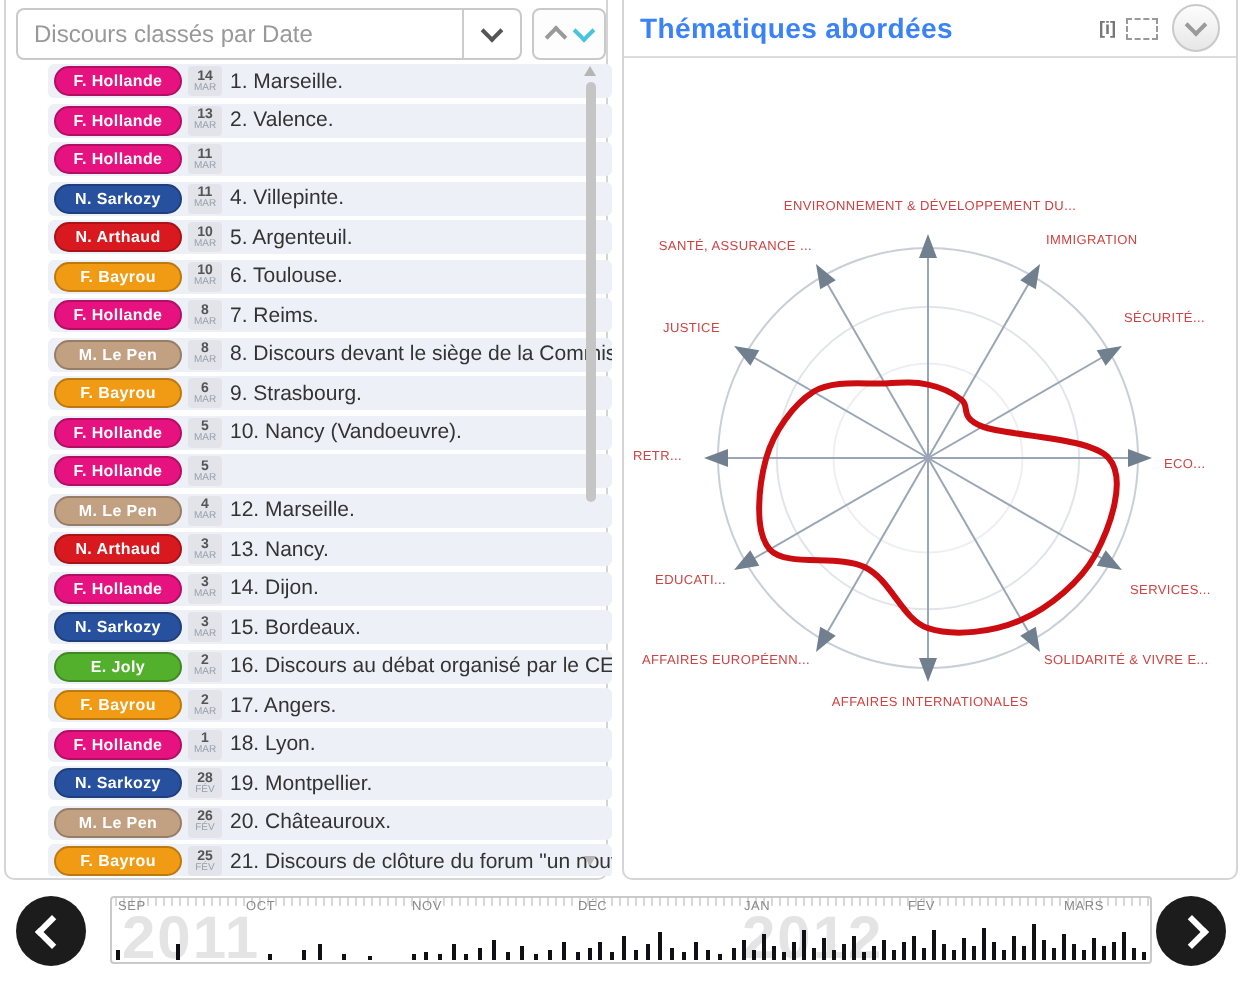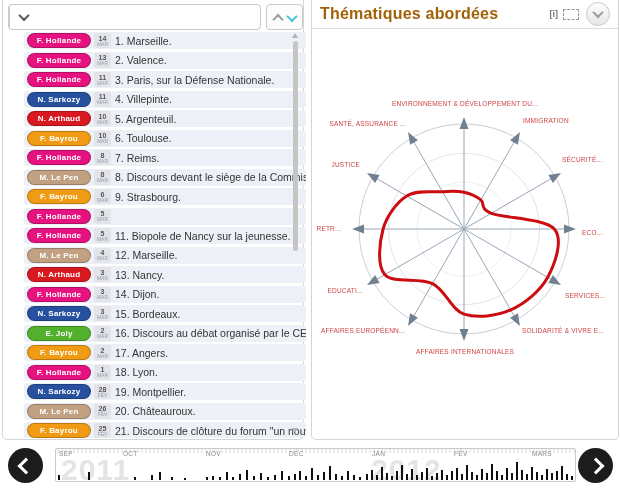--- a/index.html
+++ b/index.html
@@ -48,21 +48,21 @@
 
   
   #scrollbar{position:absolute;right:4px;top:33px;width:7px;height:400px;}
   .sb-arr{position:absolute;left:0;width:0;height:0;border-left:3.5px solid transparent;border-right:3.5px solid transparent;}
   .sb-arr.up{top:0;border-bottom:5px solid #b5b5b5;}
   .sb-arr.dn{bottom:0;border-top:5px solid #b5b5b5;}
   #sb-thumb{position:absolute;left:1px;top:8px;width:5px;height:210px;background:#c5c5c5;border-radius:3px;}
 
   
   .panel-header{height:28px;border-bottom:1px solid #ddd;display:flex;align-items:center;padding:0 8px;}
-  #panel-title{flex:1;font-size:16px;font-weight:bold;color:#a16207;letter-spacing:.2px;}
+  #panel-title{flex:1;font-size:14px;font-weight:bold;color:#3b82f6;letter-spacing:.2px;}
   #info-icon{font-size:9px;color:#777;margin-right:5px;font-weight:bold;cursor:pointer;}
   #rect-icon{width:14px;height:9px;border:1px dashed #999;margin-right:7px;cursor:pointer;}
   #collapse-btn{width:22px;height:22px;border-radius:50%;border:1px solid #c9c9c9;
                 background:linear-gradient(#fdfdfd,#e7e7e7);display:flex;align-items:center;
                 justify-content:center;cursor:pointer;}
 
   
   #radar-svg{position:absolute;left:0;top:0;width:306px;height:438px;}
   .axl{position:absolute;font-size:6.5px;color:#cd4343;white-space:nowrap;letter-spacing:.2px;}
   .axl0{left:0;right:0;top:100px;text-align:center;}
@@ -94,20 +94,21 @@
   #selection span{font-size:13px;font-weight:bold;color:#fff;letter-spacing:.5px;
                   text-shadow:0 1px 2px rgba(0,0,0,.3);}
 </style>
 </head>
 <body>
 
 <div id="app">
 
   <div id="left-panel" class="panel">
     <div id="sort-select">
+      <span class="lbl">Discours classés par Date</span>
       <span class="sel-chev">
           <i class="chv down c-dark"></i>
         </span>
     </div>
     <div id="updown">
       <span><i class="chv up c-gray"></i></span>
       <span><i class="chv down c-cyan"></i></span>
     </div>
     <div id="speech-list">
         <div class="row">
@@ -125,21 +126,20 @@
             <span class="m">MAR</span>
           </span>
           <span class="stitle">2. Valence.</span>
         </div>
         <div class="row">
           <span class="badge" style="background: rgb(229, 18, 127);">F. Hollande</span>
           <span class="date">
             <span class="d">11</span>
             <span class="m">MAR</span>
           </span>
-          <span class="stitle">3. Paris, sur la Défense Nationale.</span>
         </div>
         <div class="row">
           <span class="badge" style="background: rgb(39, 81, 159);">N. Sarkozy</span>
           <span class="date">
             <span class="d">11</span>
             <span class="m">MAR</span>
           </span>
           <span class="stitle">4. Villepinte.</span>
         </div>
         <div class="row">
@@ -181,28 +181,28 @@
             <span class="m">MAR</span>
           </span>
           <span class="stitle">9. Strasbourg.</span>
         </div>
         <div class="row">
           <span class="badge" style="background: rgb(229, 18, 127);">F. Hollande</span>
           <span class="date">
             <span class="d">5</span>
             <span class="m">MAR</span>
           </span>
+          <span class="stitle">10. Nancy (Vandoeuvre).</span>
         </div>
         <div class="row">
           <span class="badge" style="background: rgb(229, 18, 127);">F. Hollande</span>
           <span class="date">
             <span class="d">5</span>
             <span class="m">MAR</span>
           </span>
-          <span class="stitle">11. Biopole de Nancy sur la jeunesse.</span>
         </div>
         <div class="row">
           <span class="badge" style="background: rgb(194, 161, 131);">M. Le Pen</span>
           <span class="date">
             <span class="d">4</span>
             <span class="m">MAR</span>
           </span>
           <span class="stitle">12. Marseille.</span>
         </div>
         <div class="row">

